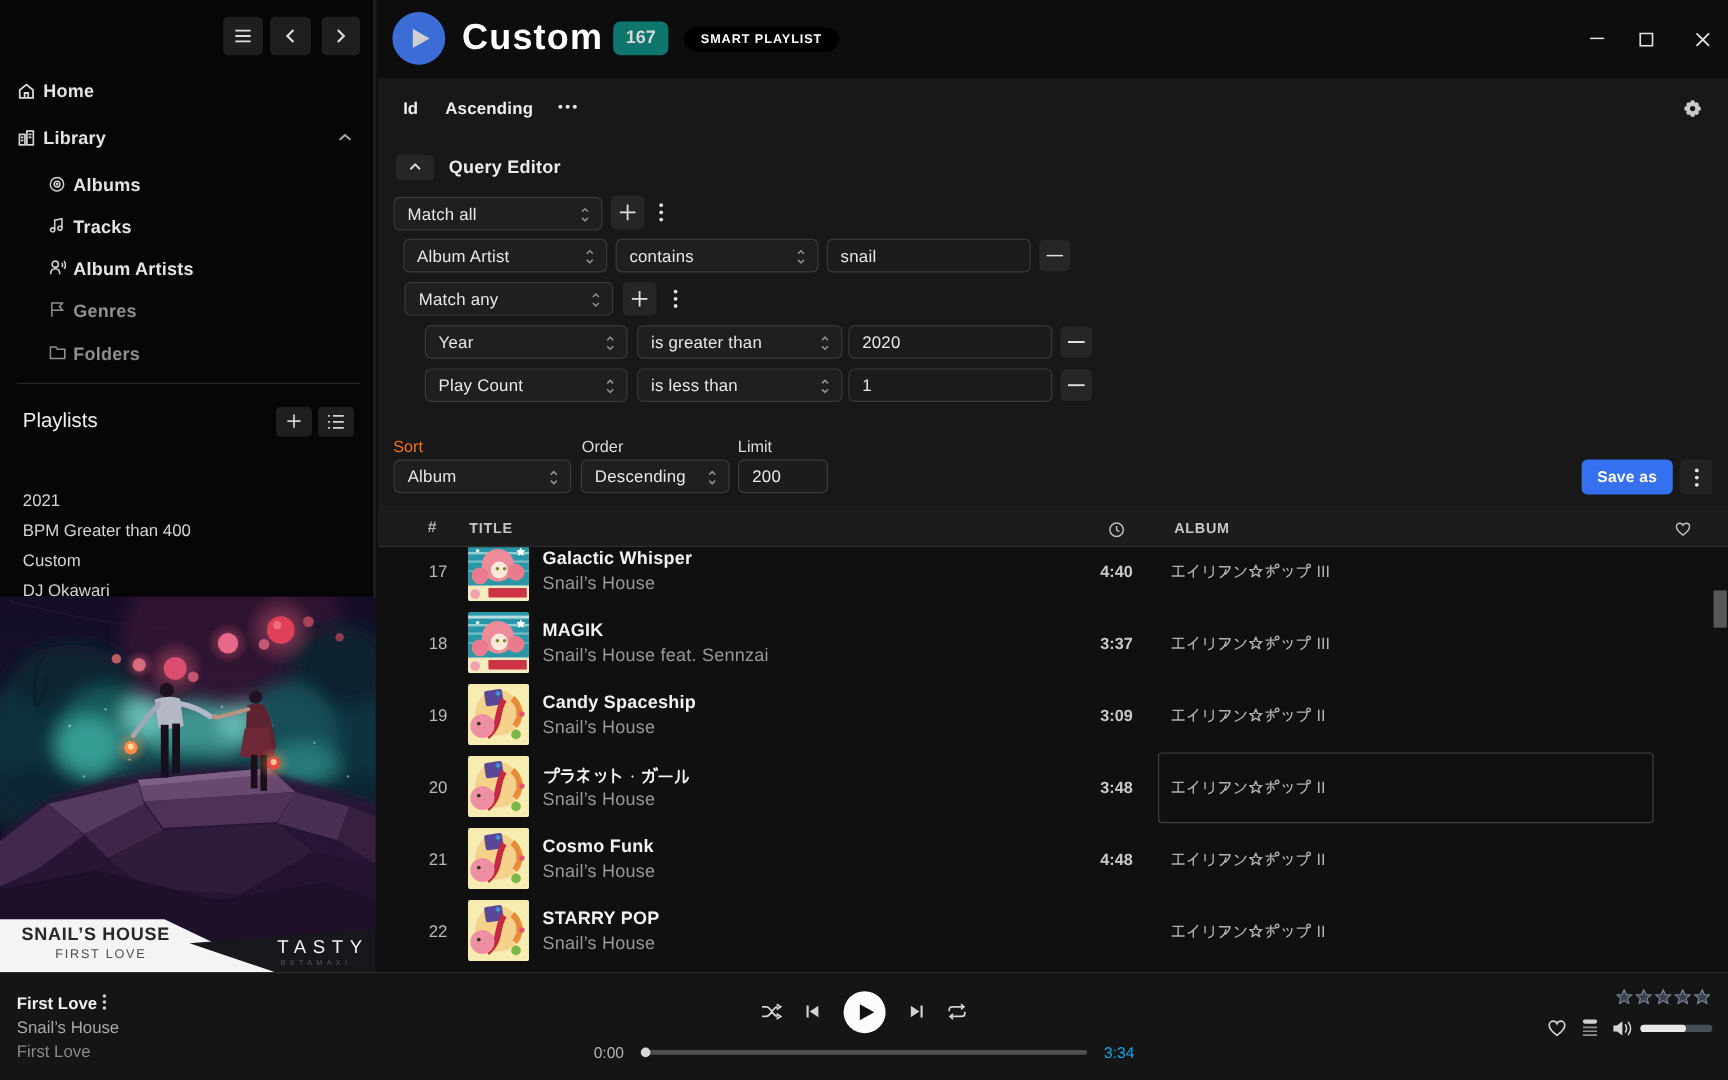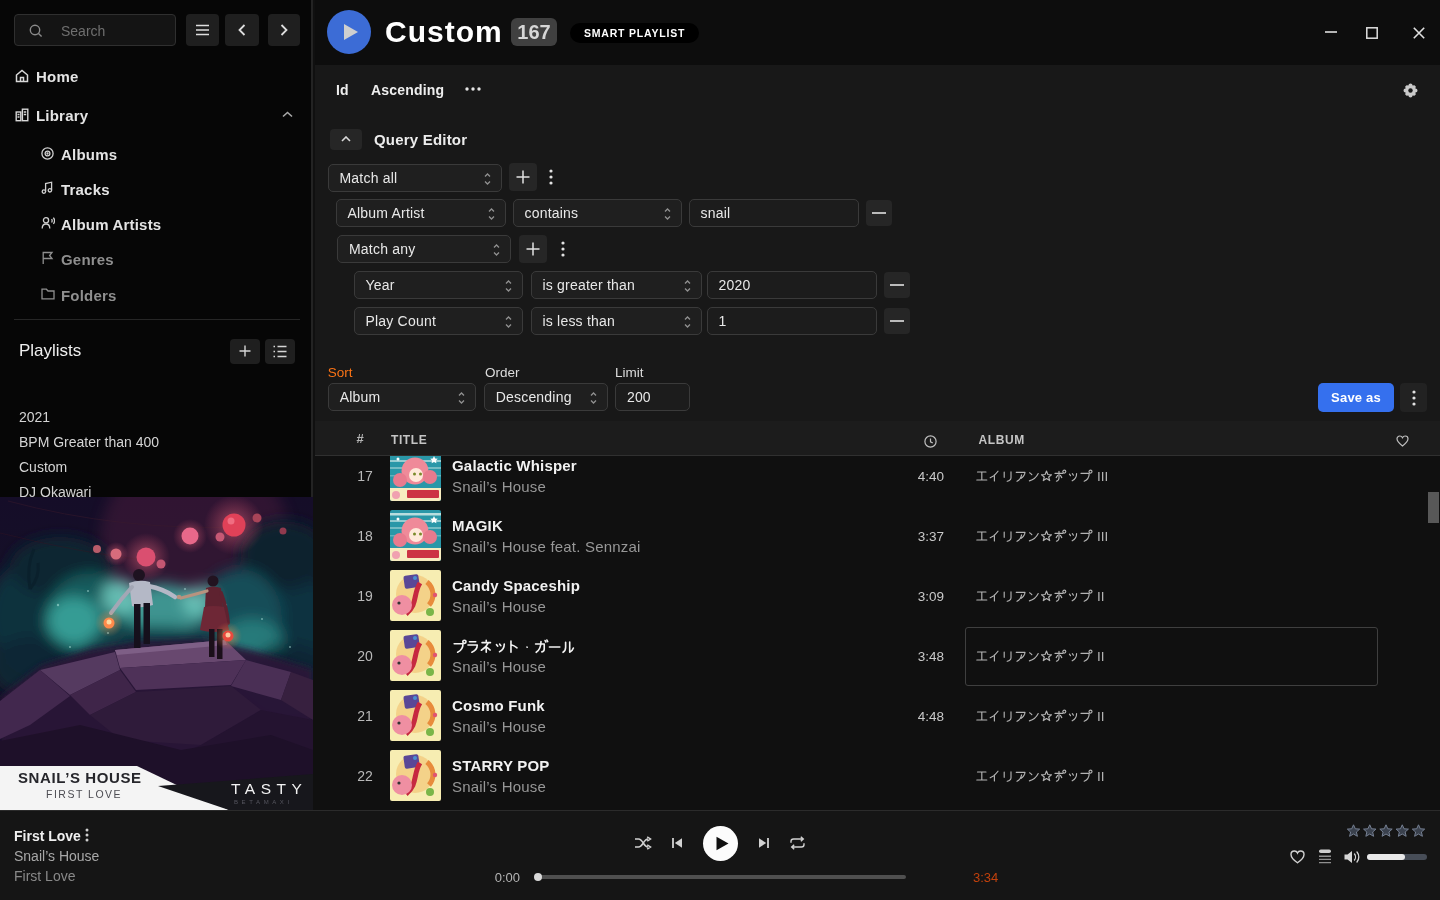--- a/index.html
+++ b/index.html
@@ -20,42 +20,42 @@
 .dim { color:#8f8f8f; }
 #pl-title { position:absolute; left:19px; top:341px; font-size:17px; font-weight:normal; color:#efefef; }
 .plitem { position:absolute; left:19px; font-size:14px; color:#d4d4d4;margin-top:36px; }
 
 
 #main { position:absolute; left:315px; top:0; width:1125px; height:810px; background:#101010; }
 #titleband { position:absolute; left:0; top:0; width:1125px; height:65px; background:#0d0d0d; }
 #queryband { position:absolute; left:0; top:65px; width:1125px; height:356px; background:#181818; }
 #playbtn { position:absolute; left:12px; top:10px; width:44px; height:44px; border-radius:50%; background:#3c6cd6; }
 #ptitle { position:absolute; left:70px; top:15px; font-size:30px; font-weight:800; color:#fff; letter-spacing:1px; }
-#cnt { position:absolute; left:196px; top:18px; width:46px; height:28px; background:#404040; border-radius:6px;
-  color:#d6d6d6; font-size:20px; font-weight:600; text-align:center; line-height:28px; }
+#cnt { position:absolute; left:196px; top:18px; width:46px; height:28px; background:#0f766e; border-radius:6px;
+  color:#d6d6d6; font-size:15px; font-weight:600; text-align:center; line-height:28px; }
 #chip { position:absolute; left:255px; top:23px; height:20px; padding:0 14px; background:#000; border-radius:10px;
   color:#fff; font-size:10.5px; font-weight:bold; letter-spacing:.8px; line-height:20px; }
 
 .sel, .inp { position:absolute; height:28px; background:#1f1f1f; border:1px solid #3a3a3a; border-radius:5px;
   color:#e8e8e8; font-size:14px; line-height:26px; padding-left:11px; letter-spacing:.2px; }
 .inp { background:#1c1c1c; }
 .qbtn { position:absolute; width:28px; height:28px; background:#262626; border-radius:4px; }
 .chev { position:absolute; right:9px; top:6px; }
 
 #thead { position:absolute; left:0; top:421px; width:1125px; height:35px; background:#1c1c1c;
   border-bottom:1px solid #303030; color:#c6c6c6; }
 #rowsarea { position:absolute; left:0; top:456px; width:1125px; height:354px; background:#101010; overflow:hidden; }
 .trow { position:absolute; left:0; width:1125px; height:60px; }
 .tnum { position:absolute; left:30px; top:0; width:40px; height:60px; line-height:60px; text-align:center;
   font-size:14px; color:#b9b9b9; }
 .thumb { position:absolute; left:75px; top:4px; width:51px; height:51px; border-radius:2px; overflow:hidden; }
 .ttl { position:absolute; left:137px; top:11px; font-size:15px; font-weight:bold; color:#f2f2f2; letter-spacing:.2px; }
 .tsub { position:absolute; left:137px; top:32px; font-size:15px; color:#979797; letter-spacing:.2px; }
 .tdur { position:absolute; left:542px; top:0; width:87px; height:60px; line-height:62px; text-align:right;
-  font-size:13.5px; color:#c9c9c9; }
+  font-size:13.5px; color:#c9c9c9;font-weight:bold; }
 .talb { position:absolute; left:660px; top:23px; }
 
 
 #player { position:absolute; left:0; top:810px; width:1440px; height:90px; background:#151515;
   border-top:1px solid #2b2b2b; }
 
 .cjk { stroke-linecap:round; stroke-linejoin:round; fill:none; }
 </style>
 </head>
 <body>
@@ -108,27 +108,20 @@
 <g id="k-cho">
         <path d="M2,7.4 H11.6"></path>
       </g>
 <g id="k-ru">
         <path d="M4.4,3 V7.6 C4.4,9.7 3.6,11.3 2,12.3 M8.2,2.8 V12.2 C9.8,11.6 11,10.2 11.6,8.4"></path>
       </g>
 </defs>
 </svg>
 <div id="app">
   <div id="sidebar">
-    <div id="searchbox">
-      <svg class="abs" style="left:13px;top:8px" width="16" height="16" viewBox="0 0 16 16" fill="none" stroke="#8a8a8a" stroke-width="1.4">
-          <circle cx="7" cy="7" r="4.7"></circle>
-          <path d="M10.5,10.5 L13.6,13.6"></path>
-        </svg>
-      <div class="ph">Search</div>
-    </div>
     <div class="sbtn" style="left:186px;width:33px">
       <svg class="abs" style="left:10px;top:10px" width="13" height="12" viewBox="0 0 13 12" stroke="#dedede" stroke-width="1.5">
           <path d="M0,1.5 H13 M0,6 H13 M0,10.5 H13"></path>
         </svg>
     </div>
     <div class="sbtn" style="left:225px;width:34px">
       <svg class="abs" style="left:13px;top:10px" width="8" height="12" viewBox="0 0 8 12" fill="none" stroke="#dedede" stroke-width="1.8">
           <path d="M6.5,1 L1.5,6 L6.5,11"></path>
         </svg>
     </div>
@@ -712,21 +705,21 @@
         <path d="M10,1 V11" stroke="#d2d2d2" stroke-width="1.8"></path>
         <path d="M1,1.2 L8.2,6 L1,10.8 Z" fill="#d2d2d2"></path>
       </svg>
     <svg class="abs" style="left:789px;top:25px" width="17" height="14" viewBox="0 0 17 14" fill="none" stroke="#d2d2d2" stroke-width="1.4">
         <path d="M11.8,0.8 L14.3,3 L11.8,5.2 M14.3,3 H4.5 C3,3 2,4 2,5.5 V6.8 M5.2,13.2 L2.7,11 L5.2,8.8 M2.7,11 H12.5 C14,11 15,10 15,8.5 V7.2"></path>
       </svg>
 
     <div class="abs" style="left:478px;top:59px;width:42px;text-align:right;font-size:13px;color:#b5b5b5">0:00</div>
     <div class="abs" style="left:534.5px;top:64px;width:371px;height:4px;background:#4f4f4f;border-radius:2px"></div>
     <div class="abs" style="left:533.5px;top:62px;width:8px;height:8px;border-radius:50%;background:#d9d9d9"></div>
-    <div class="abs" style="left:973px;top:59px;font-size:13px;color:#c2410c">3:34</div>
+    <div class="abs" style="left:920px;top:59px;font-size:13px;color:#0ea5e9">3:34</div>
 
     <svg class="abs" style="left:1347px;top:12.5px" width="78" height="13" viewBox="0 0 78 13">
       <g fill="#3a414d" stroke="#768093" stroke-width="1">
         <path d="M6.5,0.8 L8.3,4.8 L12.7,5.1 L9.4,8 L10.4,12.3 L6.5,10 L2.6,12.3 L3.6,8 L0.3,5.1 L4.7,4.8 Z"></path>
         <path transform="translate(16.25,0)" d="M6.5,0.8 L8.3,4.8 L12.7,5.1 L9.4,8 L10.4,12.3 L6.5,10 L2.6,12.3 L3.6,8 L0.3,5.1 L4.7,4.8 Z"></path>
         <path transform="translate(32.5,0)" d="M6.5,0.8 L8.3,4.8 L12.7,5.1 L9.4,8 L10.4,12.3 L6.5,10 L2.6,12.3 L3.6,8 L0.3,5.1 L4.7,4.8 Z"></path>
         <path transform="translate(48.75,0)" d="M6.5,0.8 L8.3,4.8 L12.7,5.1 L9.4,8 L10.4,12.3 L6.5,10 L2.6,12.3 L3.6,8 L0.3,5.1 L4.7,4.8 Z"></path>
         <path transform="translate(65,0)" d="M6.5,0.8 L8.3,4.8 L12.7,5.1 L9.4,8 L10.4,12.3 L6.5,10 L2.6,12.3 L3.6,8 L0.3,5.1 L4.7,4.8 Z"></path>
       </g>
     </svg>

